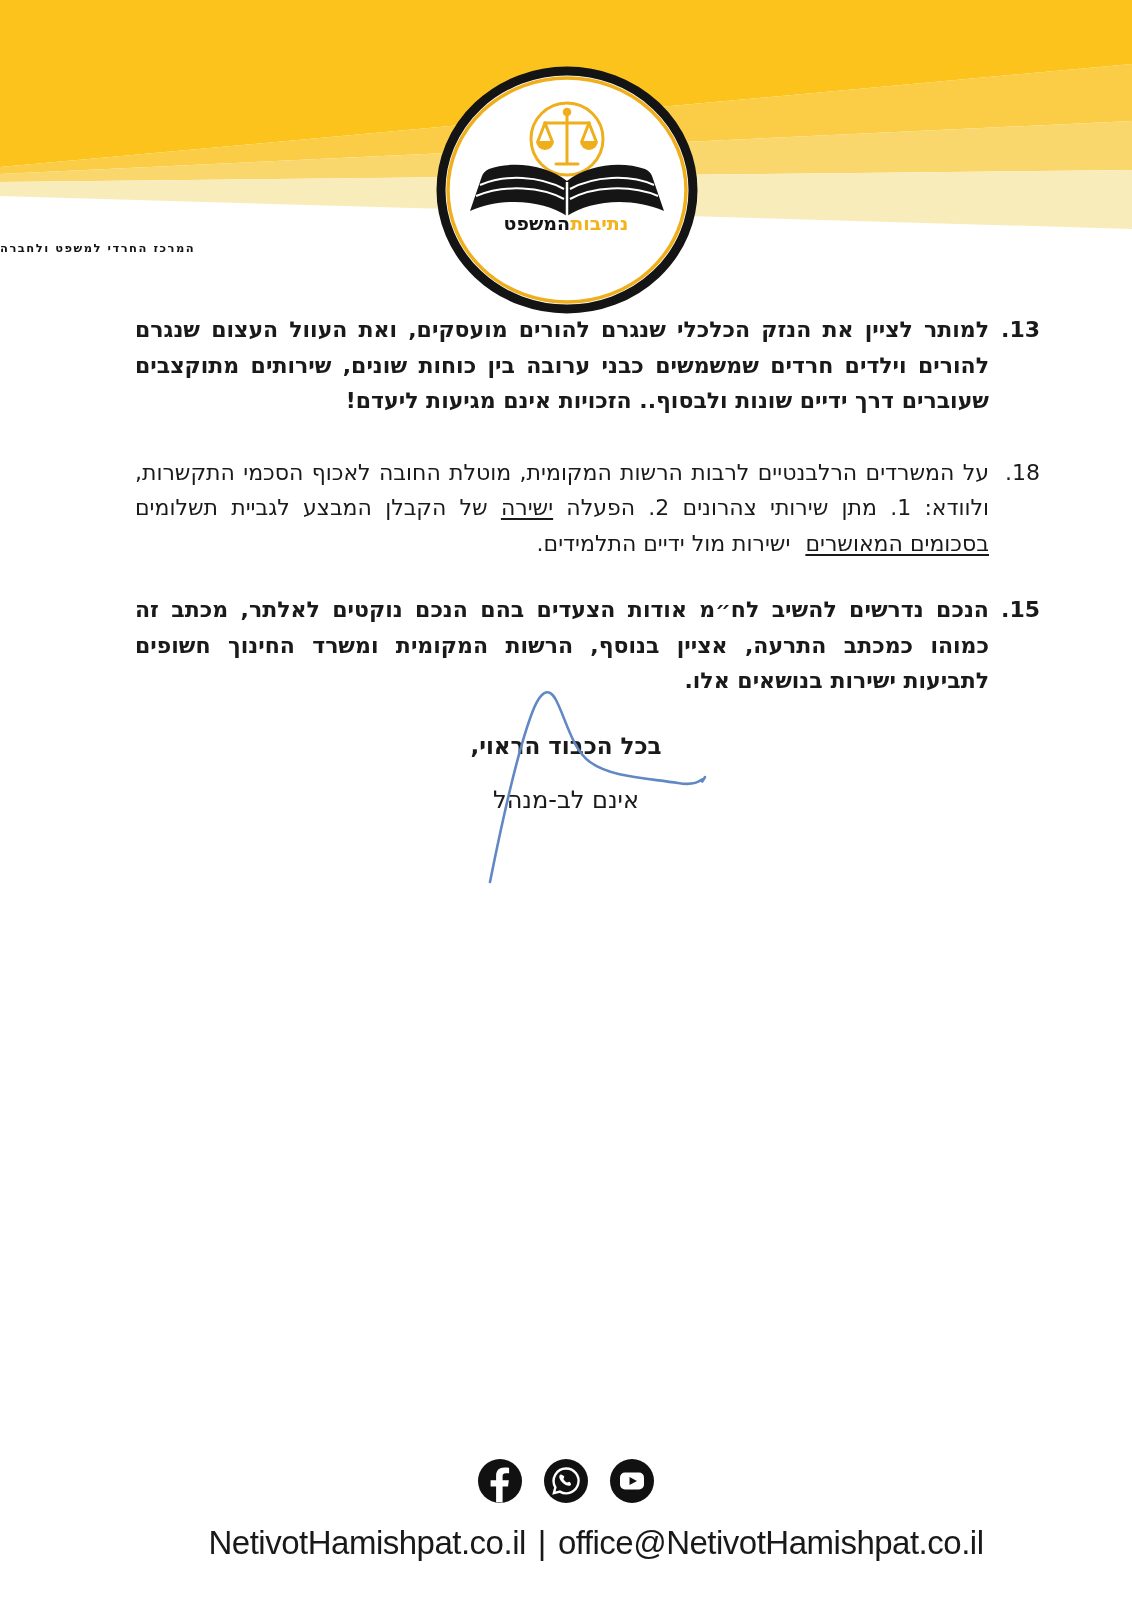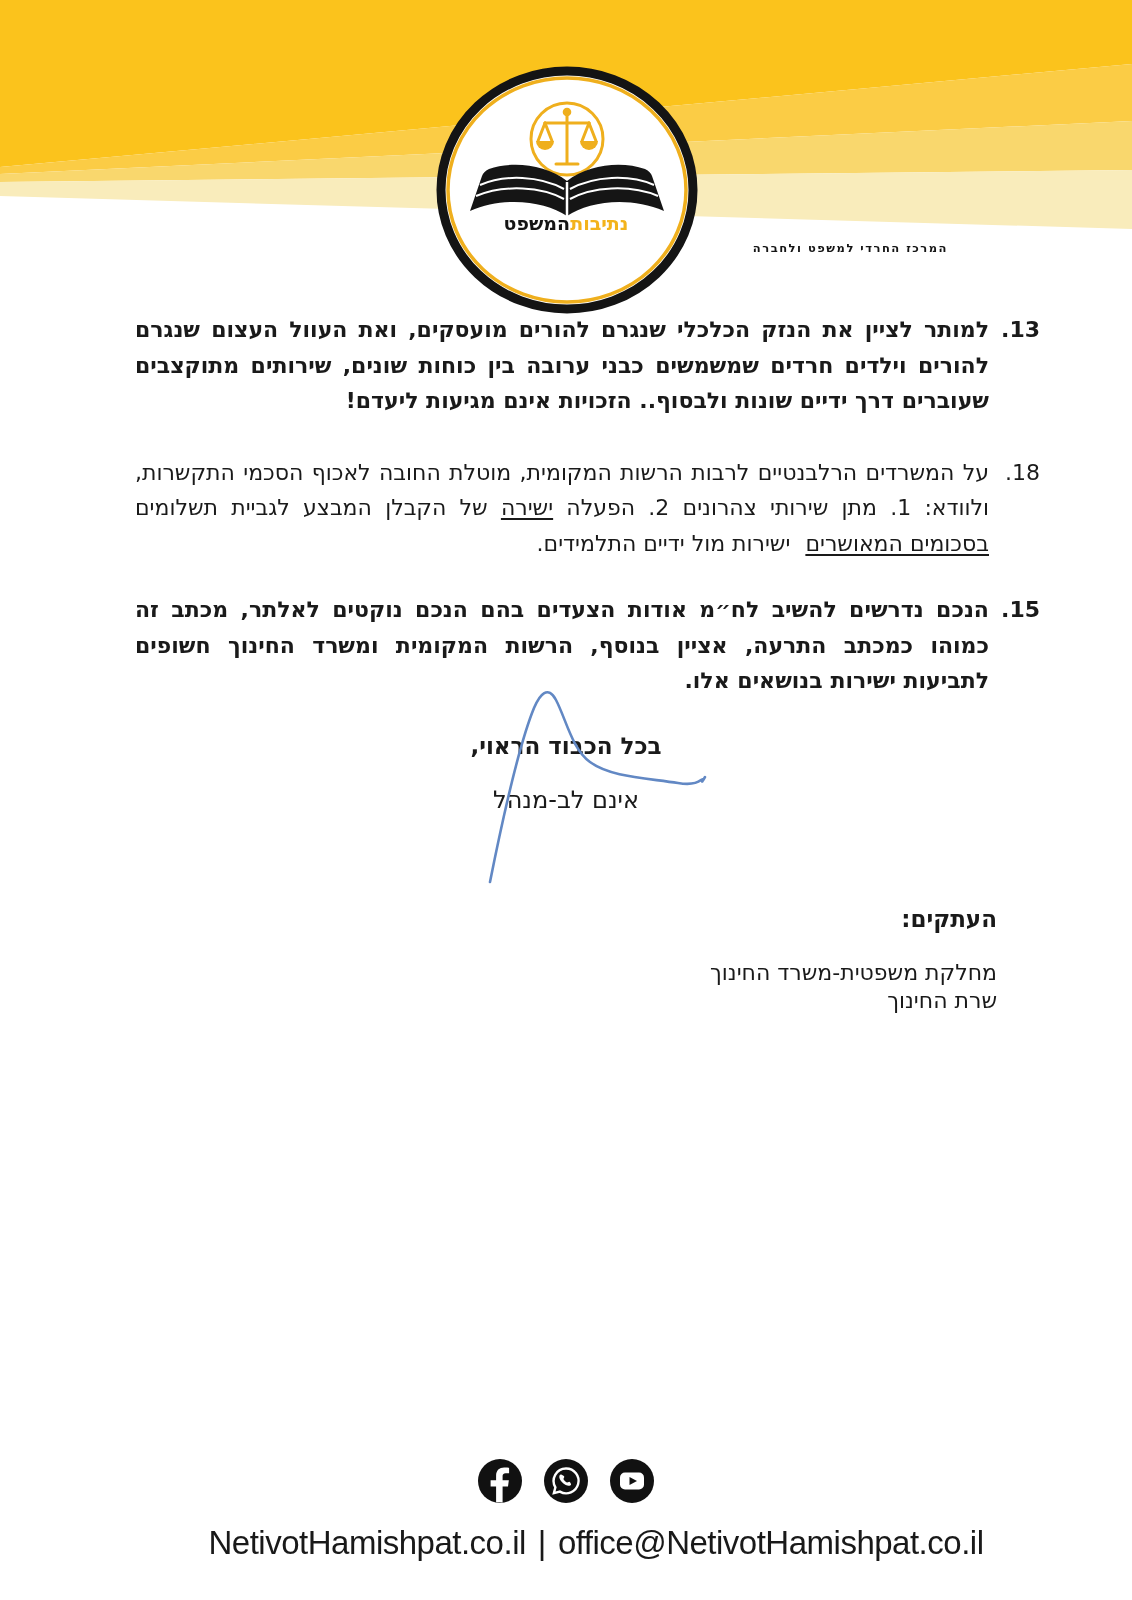--- a/index.html
+++ b/index.html
@@ -22,21 +22,21 @@
     font-weight:bold;
     font-size:19px;
     letter-spacing:0px;
     line-height:27px;
   }
   .logo-wordmark .w1{color:#F3B31C;}
   .logo-wordmark .w2{color:#141414;}
   .logo-tagline{
     position:absolute;
     top:241px;left:0;width:948px;
-    text-align:right;
+    text-align:left;
     direction:rtl;
     font-weight:bold;
     font-size:11.5px;
     letter-spacing:1.5px;
     color:#141414;
   }
   
   .letter-body{
     position:absolute;
     top:312px;
@@ -168,27 +168,20 @@
 
   <div class="closing">
     <div class="salutation">בכל הכבוד הראוי,</div>
     <div class="signer">אינם לב-מנהל</div>
   </div>
 
   <svg class="signature-svg" width="250" height="238" viewBox="0 0 250 238">
     <path d="M22,226 C30,186 48,96 66,52 C72,38 80,29 88,44 C98,63 104,93 122,106 C142,121 178,122 210,127 C222,129 228,128 233,124 C237,121 231,131 237,121" fill="none" stroke="#6288C4" stroke-width="2.6" stroke-linecap="round"></path>
   </svg>
 
-  <div class="copies">
-    <div class="copies-heading">העתקים:</div>
-    <div class="copies-list">
-      <div>מחלקת משפטית-משרד החינוך</div>
-      <div>שרת החינוך</div>
-    </div>
-  </div>
 
   <div class="social-row">
 
     <svg class="social-icon" viewBox="0 0 44 44">
       <circle cx="22" cy="22" r="22" fill="#111111"></circle>
       <path d="M24.6,43.6 V27.4 h5.4 l0.85,-6.2 h-6.25 v-3.9 c0,-1.8 0.6,-3.1 3.2,-3.1 h3.3 V8.7 c-0.6,-0.08 -2.6,-0.25 -4.9,-0.25 -4.8,0 -8.1,2.9 -8.1,8.2 v4.55 h-5.5 v6.2 h5.5 v15.9 z" fill="#ffffff"></path>
     </svg>
 
     <svg class="social-icon" viewBox="0 0 44 44">
       <circle cx="22" cy="22" r="22" fill="#111111"></circle>

